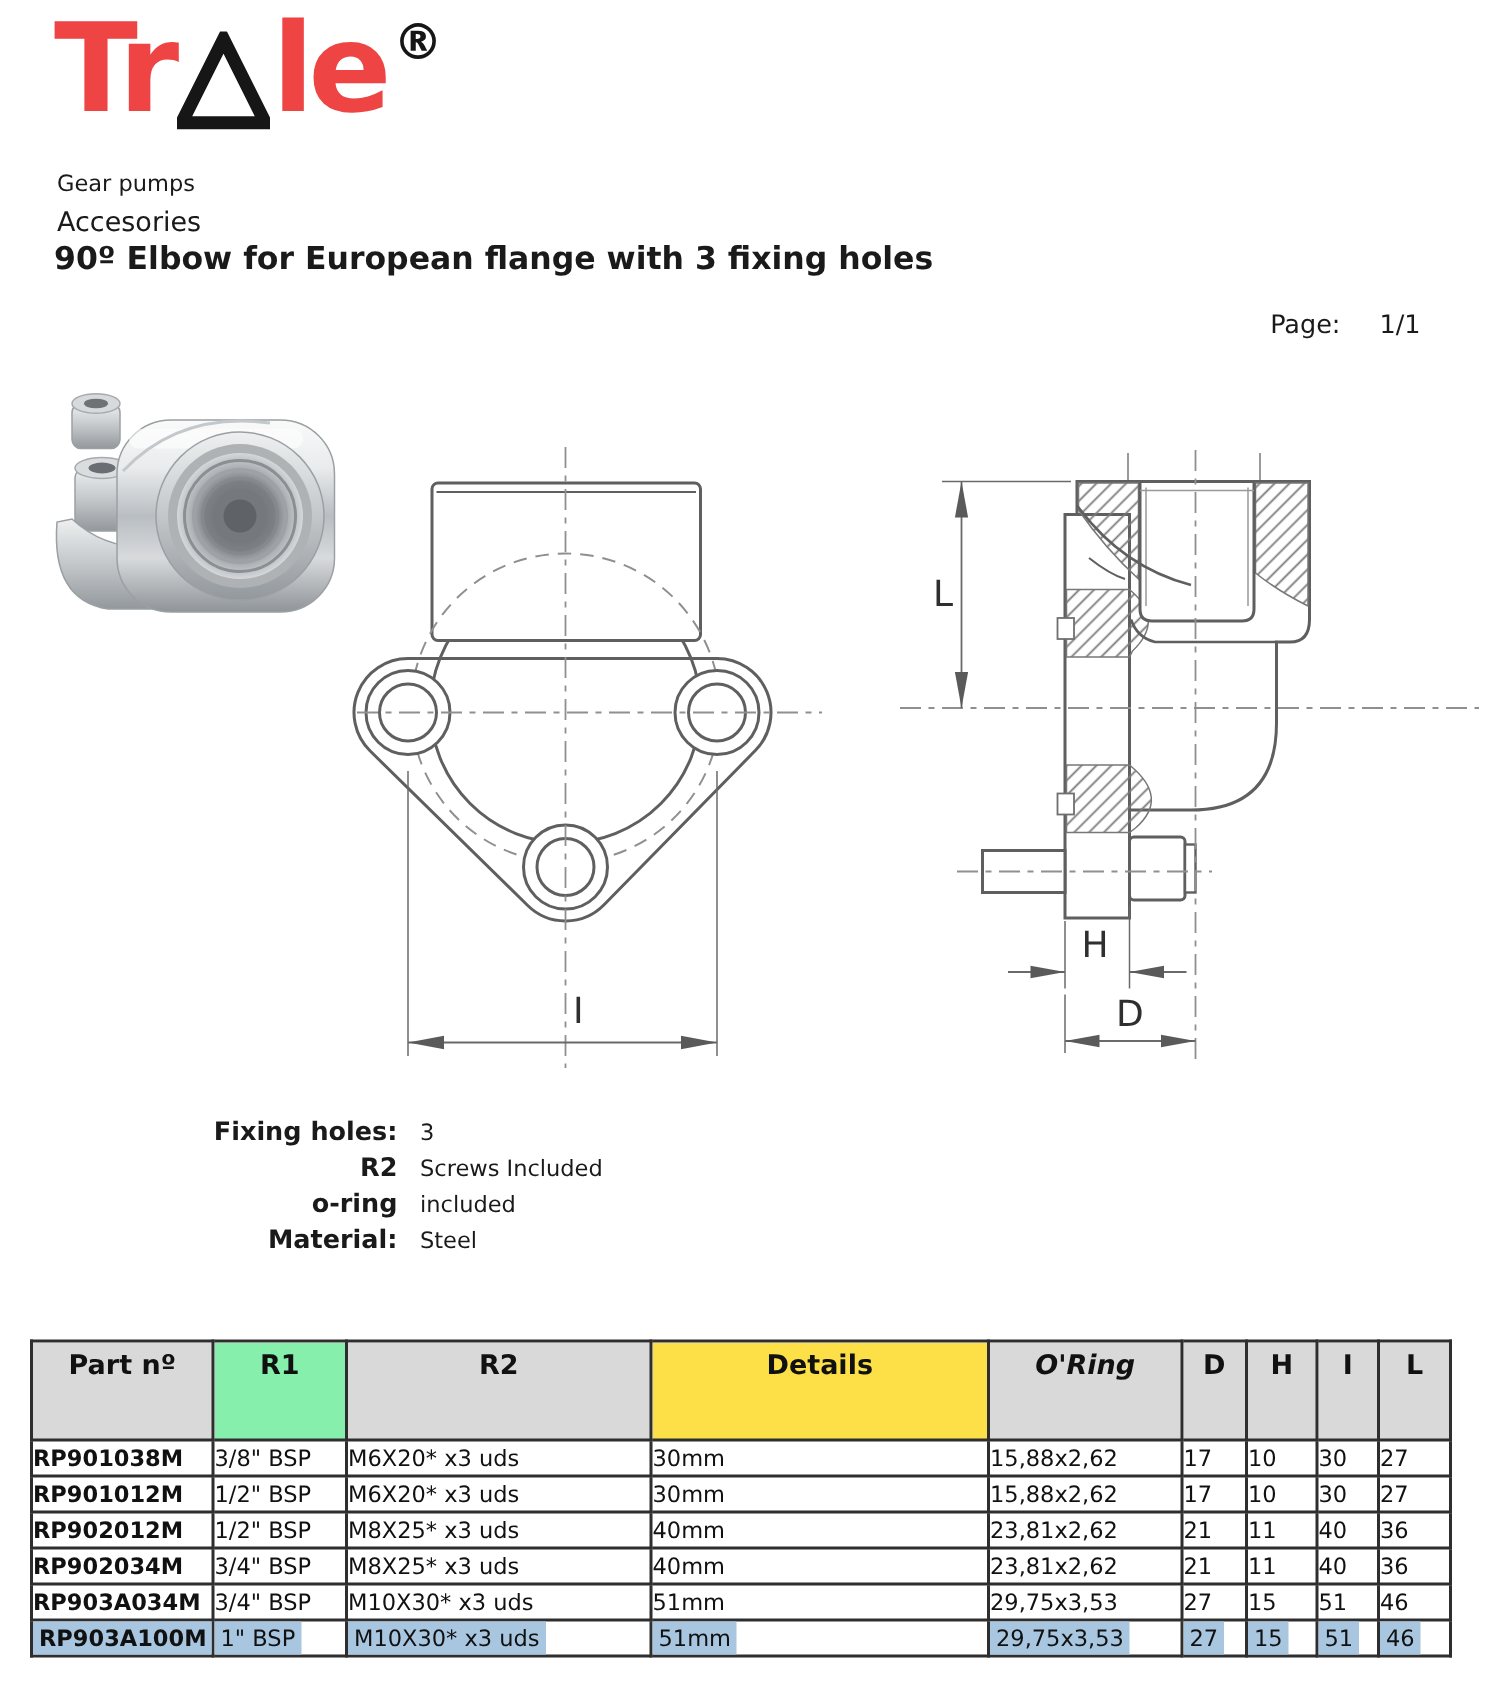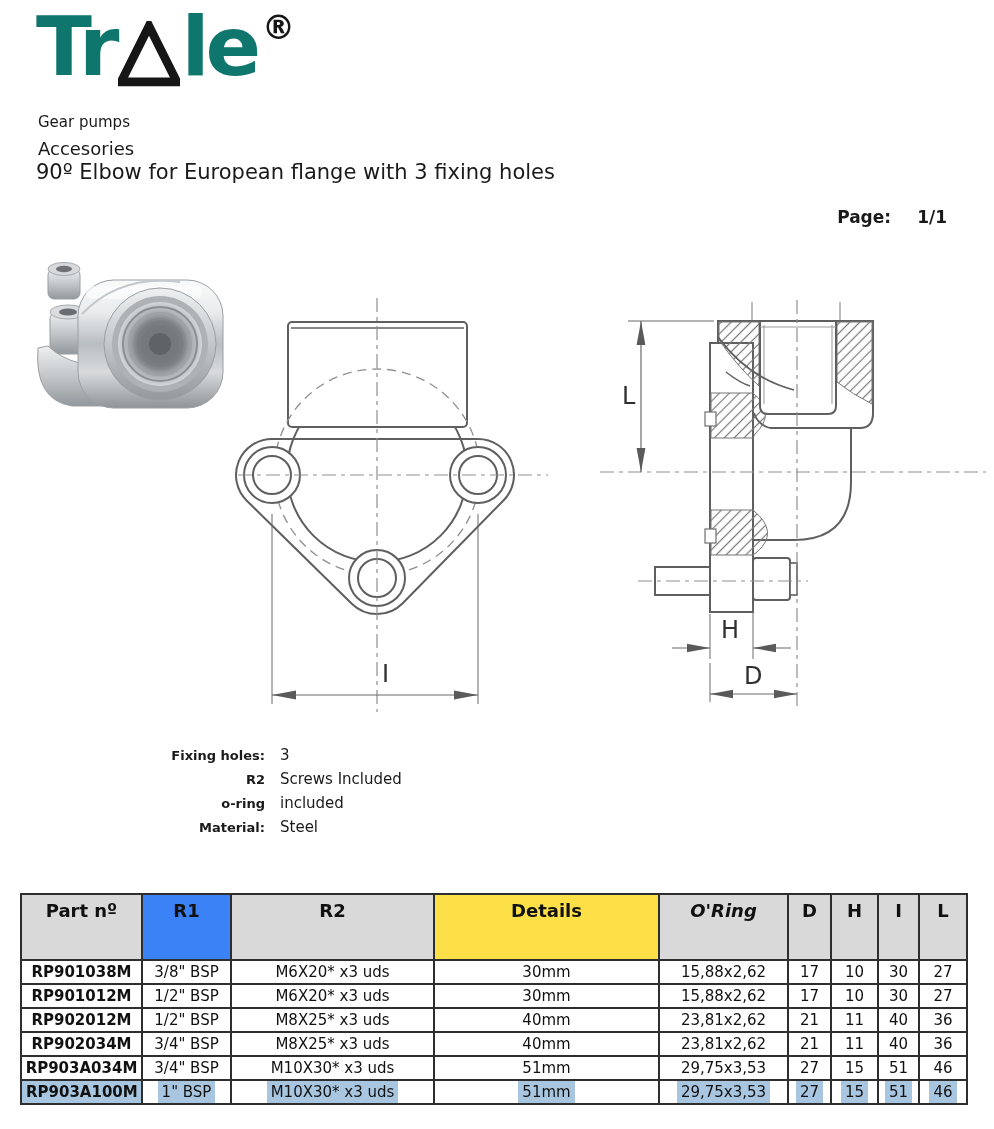--- a/index.html
+++ b/index.html
@@ -2,45 +2,45 @@
 <html><head>
 <meta charset="utf-8">
 <style>
   html,body{margin:0;padding:0;background:#ffffff;}
   .page{
     position:relative;width:994px;height:1129px;background:#ffffff;
     font-family:"DejaVu Sans","Liberation Sans",sans-serif;color:#1a1a1a;overflow:hidden;
   }
   
   .logo{position:absolute;left:36px;top:8px;display:flex;align-items:flex-end;}
-  .logo-text{font-size:82px;font-weight:700;line-height:0.95;letter-spacing:-4px;color:#0f766e;}
+  .logo-text{font-size:82px;font-weight:700;line-height:0.95;letter-spacing:-4px;color:#ef4444;}
   .logo-tri{width:62px;height:66px;margin:0 1px -1px 3px;}
   .logo-reg{font-size:33px;font-weight:700;align-self:flex-start;margin-left:5px;margin-top:0px;color:#161616;}
   
   .meta1{position:absolute;left:38px;top:113px;font-size:15px;}
   .meta2{position:absolute;left:38px;top:138px;font-size:18px;}
-  .doc-title{position:absolute;left:36px;top:160px;font-size:21px;font-weight:400;}
-  .pageinfo{position:absolute;right:47px;top:207px;display:flex;gap:26px;font-size:17px;font-weight:700;}
+  .doc-title{position:absolute;left:36px;top:160px;font-size:21px;font-weight:700;}
+  .pageinfo{position:absolute;right:47px;top:207px;display:flex;gap:26px;font-size:17px;font-weight:400;}
   
   .photo{position:absolute;left:18px;top:252px;width:207px;height:168px;}
   .front-view{position:absolute;left:232px;top:282px;width:320px;height:438px;}
   .side-view{position:absolute;left:598px;top:282px;width:392px;height:438px;}
   
   .specs{position:absolute;left:38px;top:748px;}
   .spec-row{display:flex;margin-bottom:9px;line-height:15px;}
-  .spec-label{width:227px;text-align:right;font-weight:700;font-size:13px;}
+  .spec-label{width:227px;text-align:right;font-weight:700;font-size:17px;}
   .spec-value{margin-left:15px;font-size:15px;}
   
   table.parts{
     position:absolute;left:20px;top:893px;width:946px;border-collapse:collapse;
     table-layout:fixed;font-size:15px;color:#111;
   }
   table.parts th,table.parts td{border:2px solid #2e2e2e;overflow:hidden;white-space:nowrap;}
   table.parts th{height:58px;vertical-align:top;padding-top:5px;font-size:18px;font-weight:700;}
-  table.parts td{height:22px;text-align:center;padding:0;}
+  table.parts td{height:22px;text-align:left;padding:0;}
   td.part{font-weight:700;}
   .hl{padding:14px 4px;}
   
   .dimtext{font-size:24px;fill:#2f2f2f;font-family:"DejaVu Sans","Liberation Sans",sans-serif;}
 </style>
 </head>
 <body>
 
 <div class="page">
 
@@ -246,21 +246,21 @@
       <col style="width:225px">
         <col style="width:129px">
         <col style="width:43px">
       <col style="width:47px">
         <col style="width:41px">
         <col style="width:48px">
     </colgroup>
     <thead>
       <tr>
         <th style="background: rgb(217, 217, 217);">Part nº</th>
-        <th style="background: #3b82f6;">R1</th>
+        <th style="background: #86efac;">R1</th>
         <th style="background: rgb(217, 217, 217);">R2</th>
         <th style="background: #fde047;">Details</th>
         <th style="background: rgb(217, 217, 217); font-style: italic;">O'Ring</th>
         <th style="background: rgb(217, 217, 217);">D</th>
         <th style="background: rgb(217, 217, 217);">H</th>
         <th style="background: rgb(217, 217, 217);">I</th>
         <th style="background: rgb(217, 217, 217);">L</th>
       </tr>
     </thead>
     <tbody>

